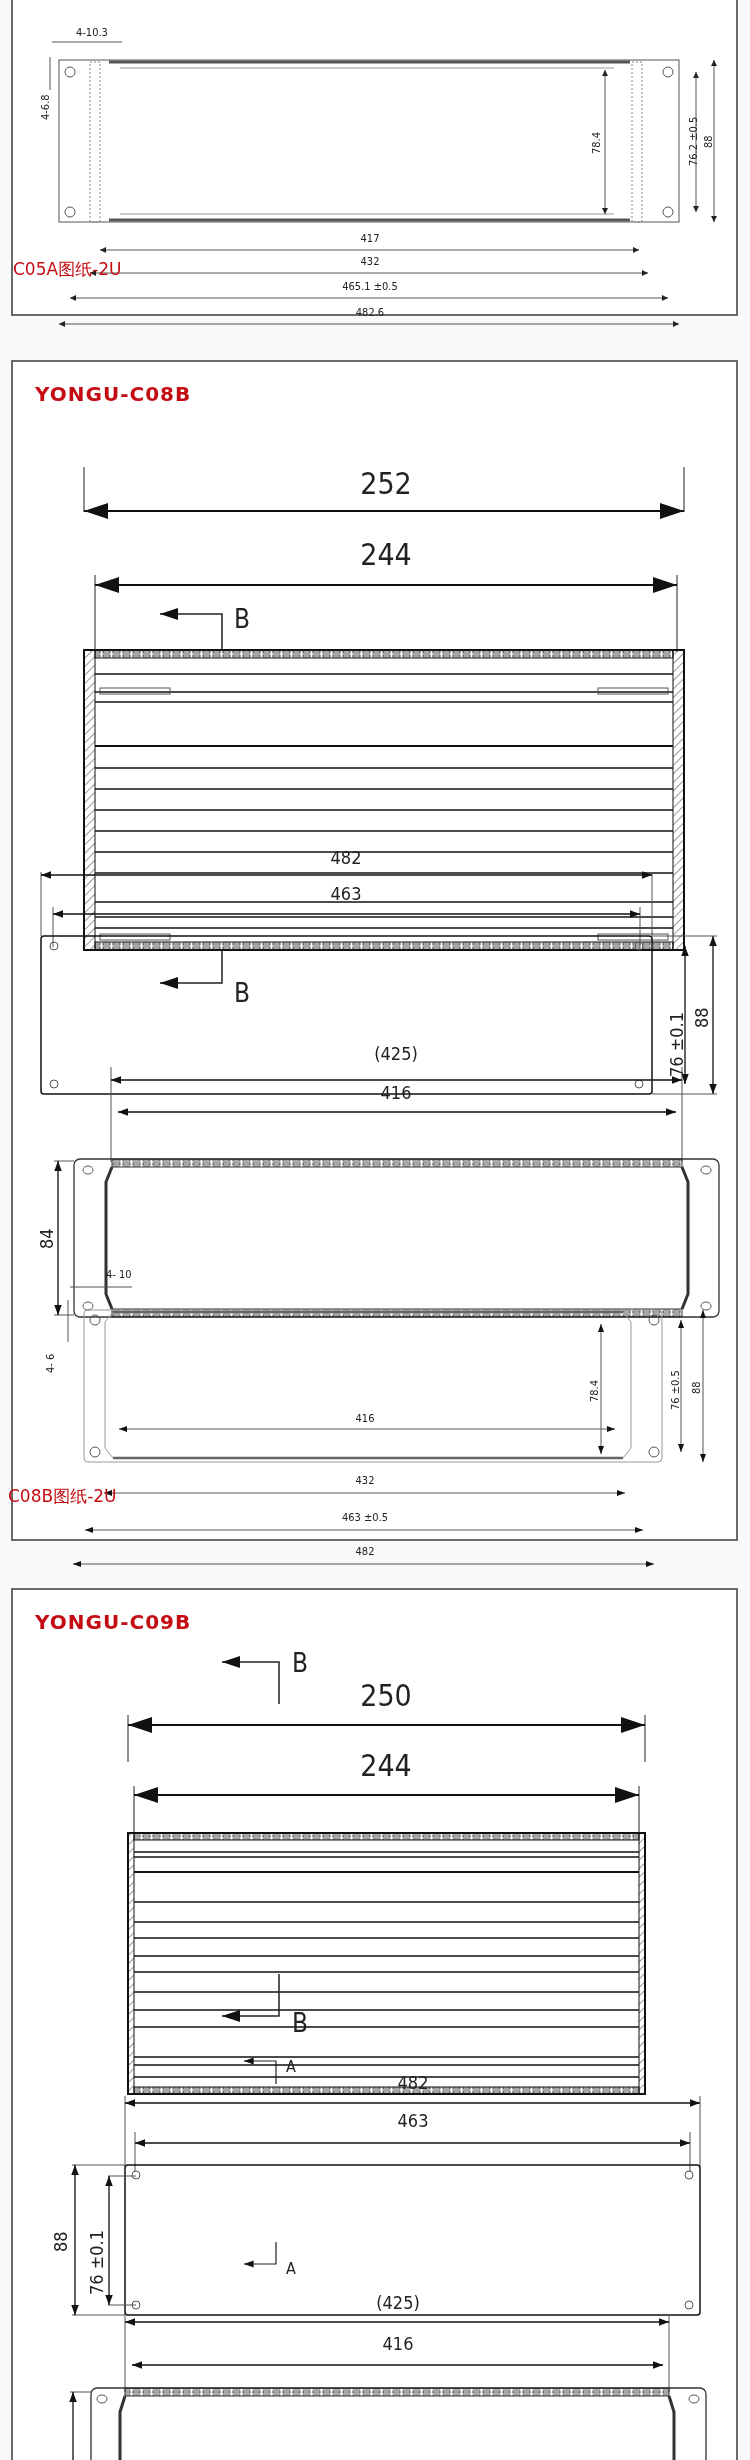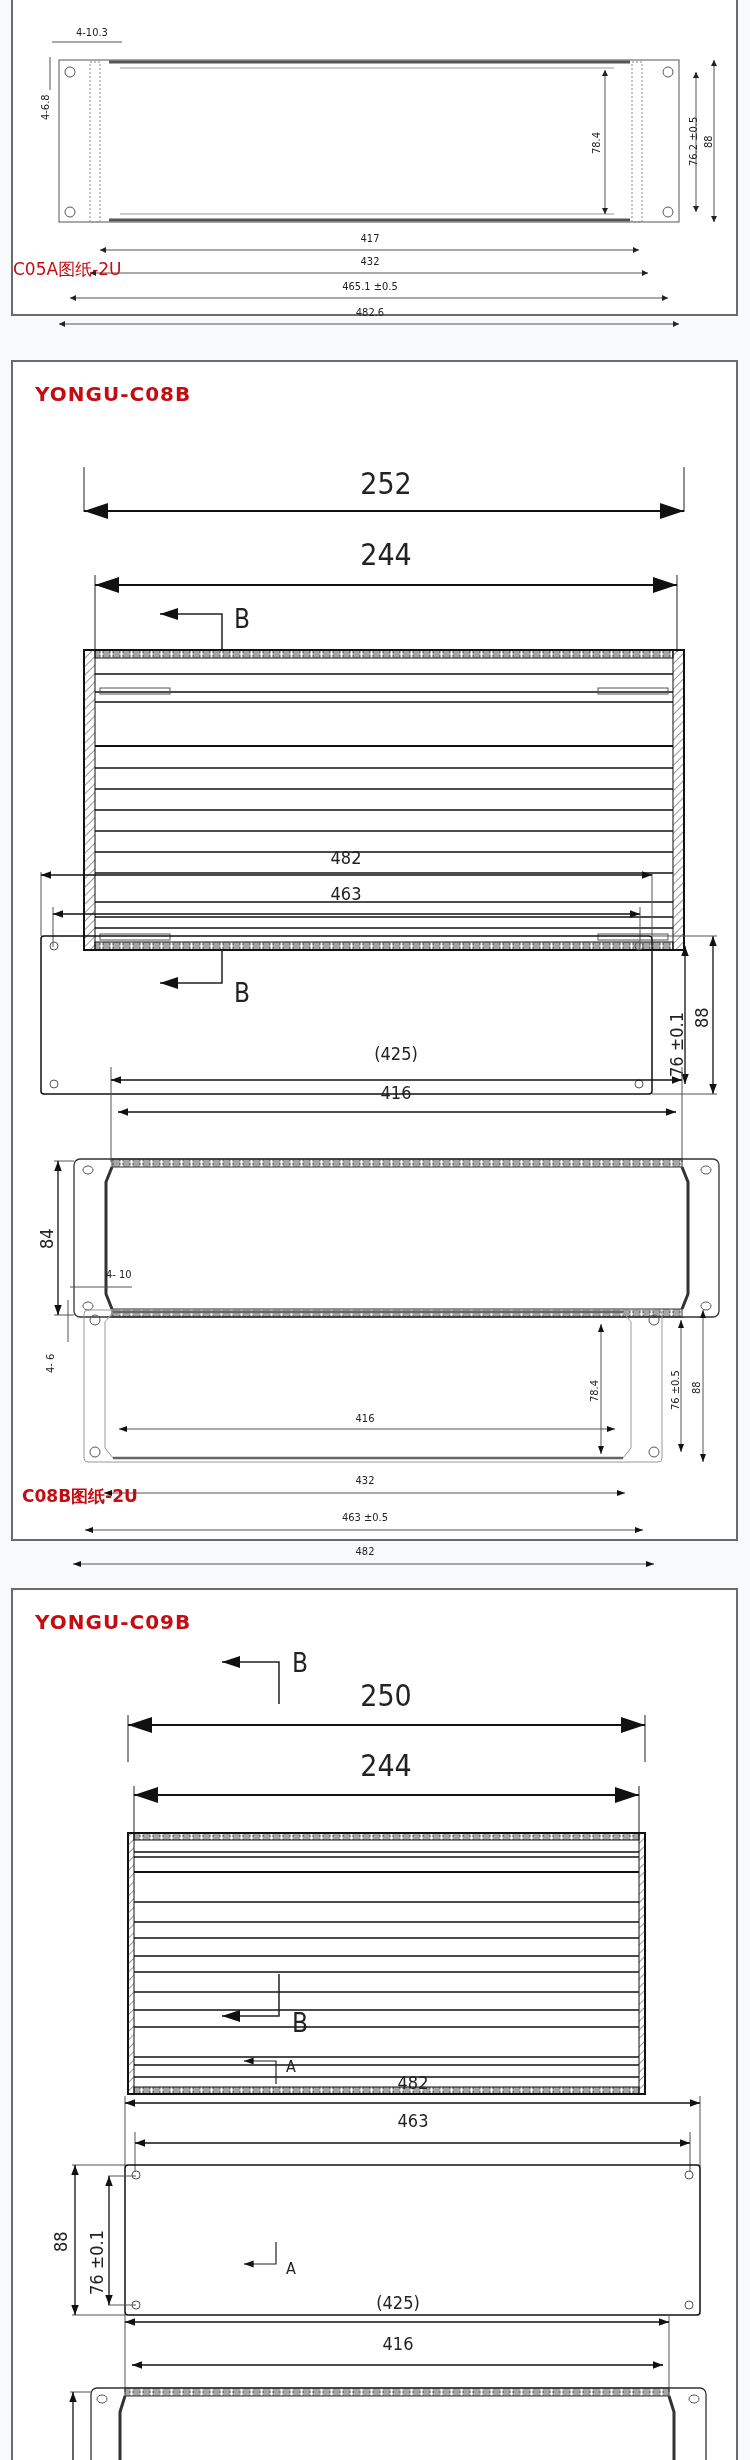--- a/index.html
+++ b/index.html
@@ -192,21 +192,21 @@
     <text font-size="11" transform="translate(698,1392) rotate(-90)">88</text>
     <line x1="102" y1="1491" x2="623" y2="1491" class="thin" marker-start="url(#as)" marker-end="url(#as)"></line>
     <text x="363" y="1482" font-size="11" text-anchor="middle">432</text>
     <line x1="83" y1="1528" x2="641" y2="1528" class="thin" marker-start="url(#as)" marker-end="url(#as)"></line>
     <text x="363" y="1519" font-size="11" text-anchor="middle">463 ±0.5</text>
     <line x1="71" y1="1562" x2="652" y2="1562" class="thin" marker-start="url(#as)" marker-end="url(#as)"></line>
     <text x="363" y="1553" font-size="11" text-anchor="middle">482</text>
   </svg>
 </div>
 
-<div class="caption" style="top:1485px;left:22px;width:583px;font-weight:bold;">C08B图纸-2U</div>
+<div class="caption" style="top:1485px;left:8px;width:583px;">C08B图纸-2U</div>
 
 <div class="panel" style="top:1588px;height:900px;">
   <div class="panel-title" style="top:20px;">YONGU-C09B</div>
   <svg class="drw" width="727" height="900" viewBox="11 1588 727 900">
     <defs>
       <marker id="cb" markerWidth="12" markerHeight="8" refX="12" refY="4" orient="auto-start-reverse">
           <path d="M0,0 L12,4 L0,8 z" fill="#111"></path>
         </marker>
       <marker id="cs" markerWidth="8" markerHeight="6" refX="8" refY="3" orient="auto-start-reverse">
           <path d="M0,0 L8,3 L0,6 z" fill="#111"></path>

